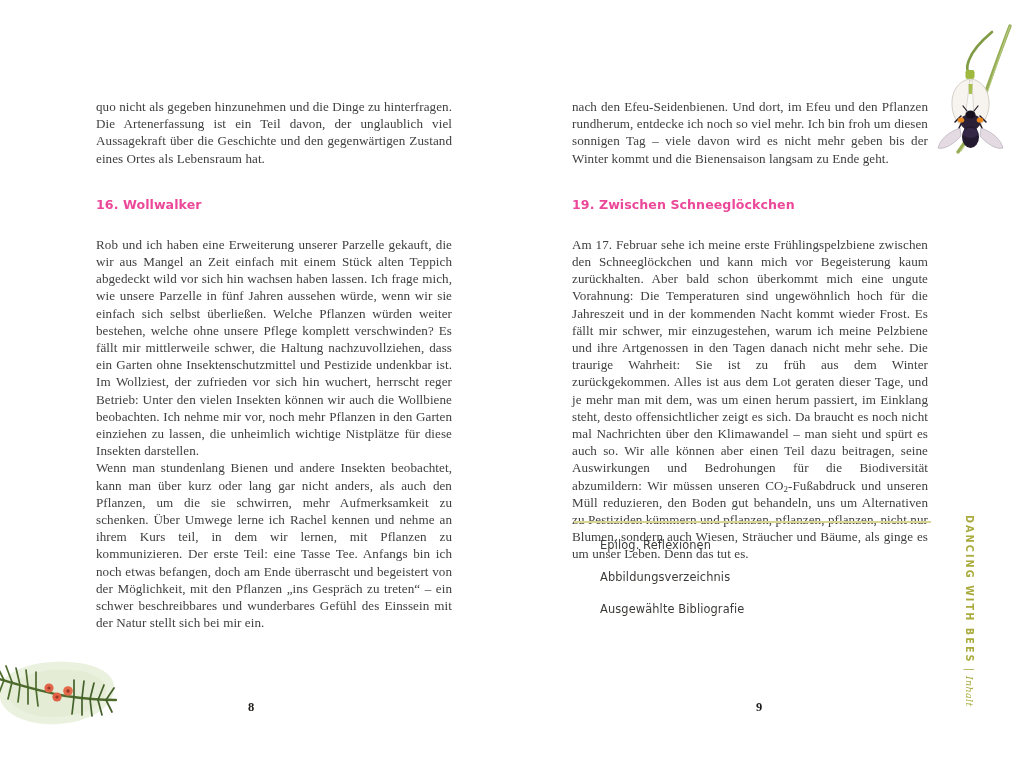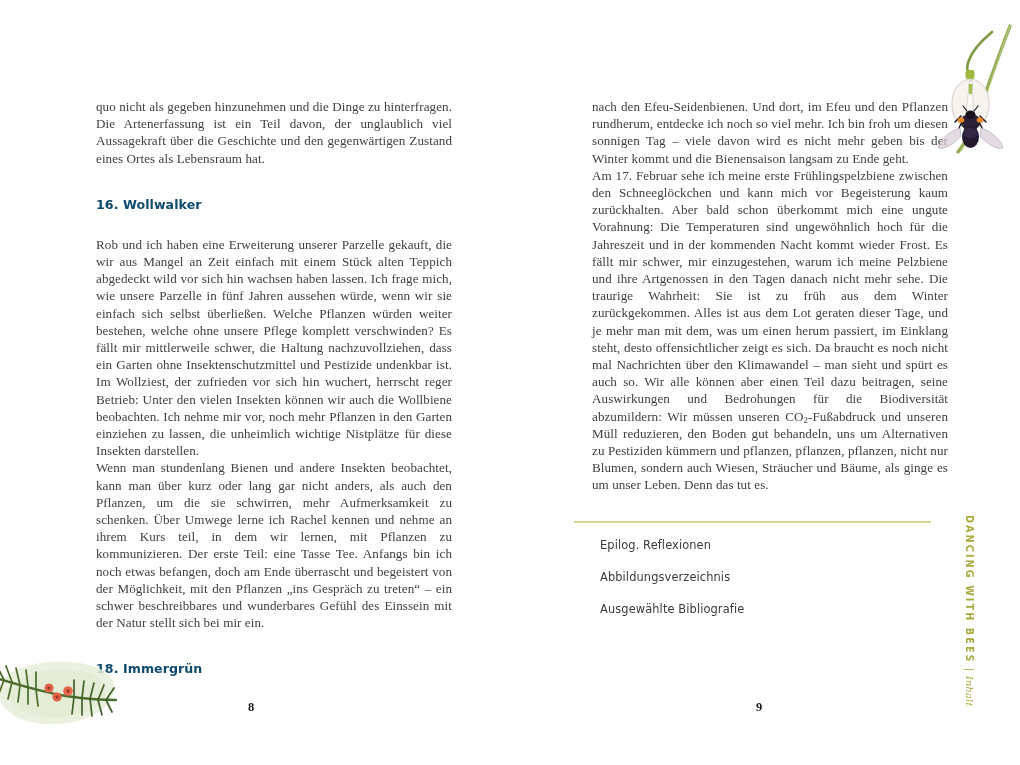--- a/index.html
+++ b/index.html
@@ -23,40 +23,40 @@
     background: #ffffff;
   }
 
   
   .column {
     position: absolute;
     top: 98px;
     width: 356px;
   }
   .column.left  { left: 96px; }
-  .column.right { left: 592px; }
+  .column.right { left: 572px; }
 
   p.body {
     margin: 0 0 0 0;
     font-family: "Liberation Serif", serif;
     font-size: 13.1px;
     line-height: 17.2px;
     text-align: justify;
     text-justify: inter-word;
     hyphens: manual;
     color: #404040;
     letter-spacing: 0.005em;
   }
 
   h2.section-heading {
     font-family: "DejaVu Sans", sans-serif;
     font-size: 12.6px;
     font-weight: 700;
     letter-spacing: 0.005em;
-    color: #0c4a6e;
+    color: #ec4899;
     margin: 30px 0 23px 0;
     line-height: 16px;
   }
   .column.right h2.section-heading { margin: 30px 0 23px 0; }
 
   sub {
     font-size: 0.68em;
     line-height: 0;
     vertical-align: -0.28em;
   }
@@ -163,27 +163,27 @@
   <div class="column left">
     <p class="body">quo nicht als gegeben hinzunehmen und die Dinge zu hinterfragen. Die Artenerfassung ist ein Teil davon, der unglaublich viel Aussagekraft über die Geschichte und den gegenwärtigen Zustand eines Ortes als Lebensraum hat.</p>
 
     <h2 class="section-heading">16. Wollwalker</h2>
 
     <p class="body">Rob und ich haben eine Erweiterung unserer Parzelle gekauft, die wir aus Mangel an Zeit einfach mit einem Stück alten Teppich abgedeckt wild vor sich hin wachsen haben lassen. Ich frage mich, wie unsere Parzelle in fünf Jahren aussehen würde, wenn wir sie einfach sich selbst überließen. Welche Pflanzen würden weiter bestehen, welche ohne unsere Pflege komplett verschwinden? Es fällt mir mittlerweile schwer, die Haltung nachzuvollziehen, dass ein Garten ohne Insektenschutzmittel und Pestizide undenkbar ist. Im Wollziest, der zufrieden vor sich hin wuchert, herrscht reger Betrieb: Unter den vielen Insekten können wir auch die Wollbiene beobachten. Ich nehme mir vor, noch mehr Pflanzen in den Garten einziehen zu lassen, die unheimlich wichtige Nistplätze für diese Insekten darstellen.</p>
 
 
     <p class="body">Wenn man stundenlang Bienen und andere Insekten beobachtet, kann man über kurz oder lang gar nicht anders, als auch den Pflanzen, um die sie schwirren, mehr Aufmerksamkeit zu schenken. Über Umwege lerne ich Rachel kennen und nehme an ihrem Kurs teil, in dem wir lernen, mit Pflanzen zu kommunizieren. Der erste Teil: eine Tasse Tee. Anfangs bin ich noch etwas befangen, doch am Ende überrascht und begeistert von der Möglichkeit, mit den Pflanzen „ins Gespräch zu treten“ – ein schwer beschreibbares und wunderbares Gefühl des Einssein mit der Natur stellt sich bei mir ein.</p>
 
-    <h2 class="section-heading">18. Immergrün</h2>
 
   </div>
 
   <div class="column right">
     <p class="body">nach den Efeu-Seidenbienen. Und dort, im Efeu und den Pflanzen rundherum, entdecke ich noch so viel mehr.  Ich bin froh um diesen sonnigen Tag – viele davon wird es nicht mehr geben bis der Winter kommt und die Bienensaison langsam zu Ende geht.</p>
 
+    <h2 class="section-heading">19. Zwischen Schneeglöckchen</h2>
 
     <p class="body"><span>Am 17. Februar sehe ich meine erste Frühlingspelzbiene zwischen den Schneeglöckchen und kann mich vor Begeisterung kaum zurückhalten. Aber bald schon überkommt mich eine ungute Vorahnung: Die Temperaturen sind ungewöhnlich hoch für die Jahreszeit und in der kommenden Nacht kommt wieder Frost. Es fällt mir schwer, mir einzugestehen, warum ich meine Pelzbiene und ihre Artgenossen in den Tagen danach nicht mehr sehe. Die traurige Wahrheit: Sie ist zu früh aus dem Winter zurückgekommen. Alles ist aus dem Lot geraten dieser Tage, und je mehr man mit dem, was um einen herum passiert, im Einklang steht, desto offensichtlicher zeigt es sich. Da braucht es noch nicht mal Nachrichten über den Klimawandel – man sieht und spürt es auch so. Wir alle können aber einen Teil dazu beitragen, seine Auswirkungen und Bedrohungen für die Biodiversität abzumildern: Wir müssen unseren CO</span><sub>2</sub><span>-Fußabdruck und unseren Müll reduzieren, den Boden gut behandeln, uns um Alternativen zu Pestiziden kümmern und pflanzen, pflanzen, pflanzen, nicht nur Blumen, sondern auch Wiesen, Sträucher und Bäume, als ginge es um unser Leben. Denn das tut es.</span></p>
   </div>
 
   <hr class="divider">
 
   <ul class="toc">
     <li>Epilog. Reflexionen</li>
     <li>Abbildungsverzeichnis</li>
     <li>Ausgewählte Bibliografie</li>

